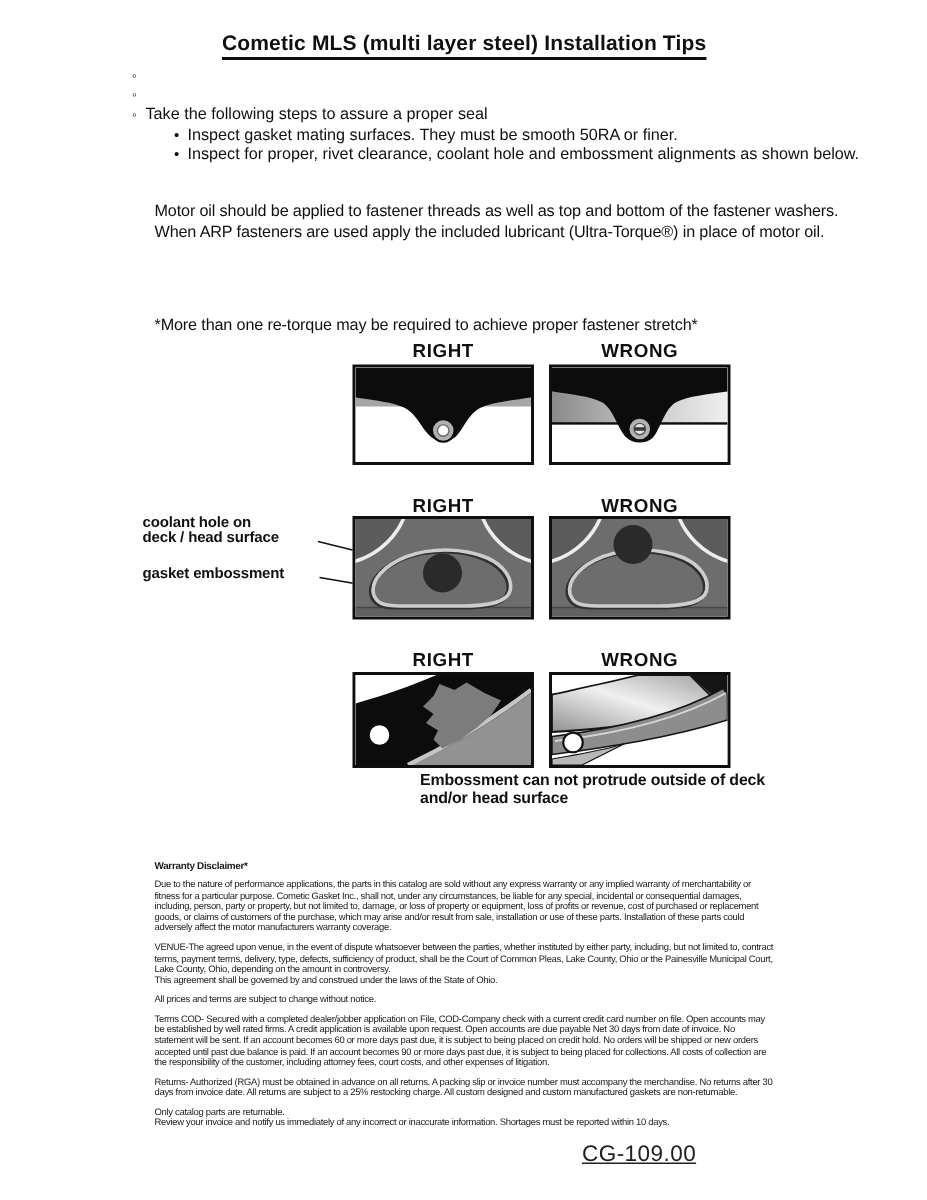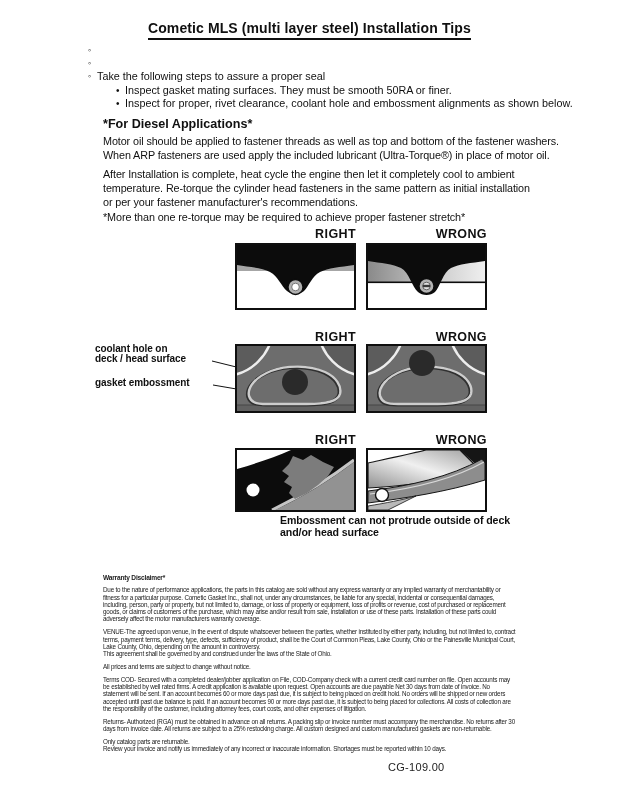--- a/index.html
+++ b/index.html
@@ -14,28 +14,28 @@
     top:20px;left:103px;font-size:14px;font-weight:bold;
     border-bottom:2px solid #101010;padding-bottom:2px;letter-spacing:.1px;margin-left:45px;
   }
   .tips{top:44px;left:88px;font-size:10.8px;line-height:13.2px;}
   .tip-row{display:flex;align-items:flex-start;}
   .tip-row .marker{width:9px;font-size:9px;line-height:13.2px;}
   .tip-row.sub{margin-left:28px;}
   .tip-row.sub .marker{font-size:10px;}
   .diesel-heading{top:117px;left:103px;font-size:12.6px;font-weight:bold;}
   .body-par{left:103px;font-size:10.8px;line-height:13.8px;letter-spacing:-.1px;}
-  .dg-label{width:121px;text-align:right;font-size:12.5px;font-weight:bold;letter-spacing:.4px;}
+  .dg-label{width:121px;text-align:center;font-size:12.5px;font-weight:bold;letter-spacing:.4px;}
   .panel{width:117px;height:auto;border:2px solid #0f0f0f;background:#fff;font-size:0;}
   .caption{font-size:10.6px;font-weight:bold;line-height:11.5px;letter-spacing:-.1px;}
   .annot{font-size:10px;font-weight:bold;line-height:9.8px;text-align:left;width:115px;letter-spacing:-.1px;}
   .legal{top:574px;left:103px;width:414px;font-size:6.3px;line-height:7.3px;letter-spacing:-.2px;color:#1a1a1a;}
   .legal h3{font-size:6.6px;margin:0 0 5px 0;}
   .legal p{margin:0 0 5.5px 0;}
-  .pagenum{top:761px;left:388px;font-size:11px;letter-spacing:.3px;color:#222;}
+  .pagenum{top:761px;left:388px;font-size:15px;letter-spacing:.3px;color:#222;text-decoration:underline;}
 </style>
 </head>
 <body>
 
 <div class="page">
 
   <div class="abs title">Cometic MLS (multi layer steel) Installation Tips</div>
 
   <div class="abs tips">
     <div class="tip-row">
@@ -51,26 +51,22 @@
     <div class="tip-row sub">
       <span class="marker">•</span>
       <span>Inspect gasket mating surfaces.  They must be smooth 50RA or finer.</span>
     </div>
     <div class="tip-row sub">
       <span class="marker">•</span>
       <span>Inspect for proper, rivet clearance, coolant hole and embossment alignments as shown below.</span>
     </div>
   </div>
 
-  <div class="abs diesel-heading">*For Diesel Applications*</div>
   <div class="abs body-par pre" style="top:135px;">Motor oil should be applied to fastener threads as well as top and bottom of the fastener washers.
 When ARP fasteners are used apply the included lubricant (Ultra-Torque®) in place of motor oil.</div>
-  <div class="abs body-par pre" style="top:168px;">After Installation is complete, heat cycle the engine then let it completely cool to ambient
-temperature. Re-torque the cylinder head fasteners in the same pattern as initial installation
-or per your fastener manufacturer's recommendations.</div>
   <div class="abs body-par" style="top:211px;">*More than one re-torque may be required to achieve proper fastener stretch*</div>
 
   <div class="abs dg-label" style="top:227px;left:235px;">RIGHT</div>
   <div class="abs dg-label" style="top:227px;left:366px;">WRONG</div>
 
   <div class="abs panel" style="top:243px;left:235px;">
     <svg width="117" height="63" viewBox="0 0 117 63">
       <rect x="0" y="0" width="117" height="63" fill="#ffffff"></rect>
       <rect x="0" y="20" width="117" height="6" fill="#a6a6a6"></rect>
       <path d="M0,0 H117 V20 C103,22 91,23 83,27 C75,31 72,41 67,46 C62.5,50 54.5,50 50,46 C44,41 41,31 33,27 C25,23 13,22 0,20 Z" fill="#0c0c0c"></path>

